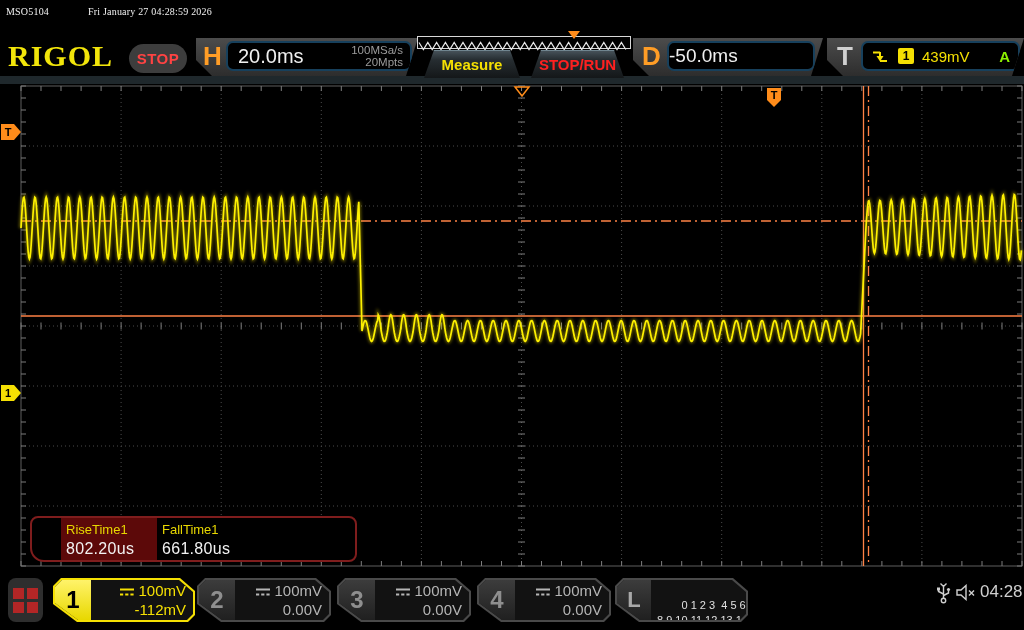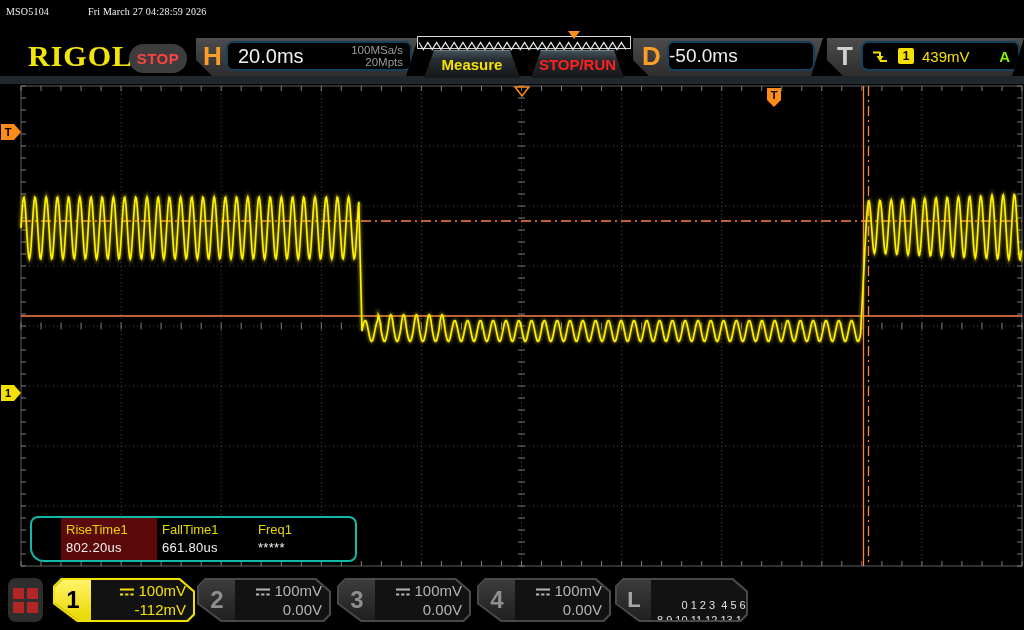--- a/index.html
+++ b/index.html
@@ -9,21 +9,21 @@
   
   #statusbar { position:absolute; left:0; top:0; width:1024px; height:30px; color:#f2f2f2; }
   #statusbar span { position:absolute; top:6px; font-size:10px; letter-spacing:.2px;font-family:Liberation Serif, serif; }
   #sb-model { left:6px; }
   #sb-date  { left:88px; }
 
   
   #header { position:absolute; left:0; top:30px; width:1024px; height:54px; }
   #band { position:absolute; left:0; top:46px; width:1024px; height:8px; background:#1f282c; }
   .logo { position:absolute; left:8px; top:9px; font-family:"Liberation Serif", serif;
-          font-weight:bold; font-size:30px; color:#f2e50a; letter-spacing:1px;margin-left:20px; }
+          font-weight:bold; font-size:30px; color:#f2e50a; letter-spacing:1px; }
   .stopbadge { position:absolute; left:129px; top:14px; width:58px; height:29px; background:#3d3d3d;
                border-radius:15px; color:#ff4343; font-weight:bold; font-size:15px;
                display:flex; align-items:center; justify-content:center; letter-spacing:.5px; }
   .hwblock { position:absolute; top:8px; height:38px;
              background:linear-gradient(#4c4c4c,#2d2d2d);
              clip-path:polygon(0 0,100% 0,calc(100% - 12px) 100%,16px 100%,0 calc(100% - 16px)); }
   .blk-letter { position:absolute; top:3px; font-size:26px; font-weight:bold; }
   .innerbox { position:absolute; background:#000; border:2px solid #17405c; border-radius:7px;
               display:flex; align-items:center; }
   #hblock { left:196px; width:222px; }
@@ -56,26 +56,26 @@
              box-shadow:inset 0 1px 0 #70858f;
              clip-path:polygon(10px 0,calc(100% - 10px) 0,100% 100%,0 100%); }
   #btn-measure { left:424px; width:96px; color:#f5e003; }
   #btn-stoprun { left:531px; width:93px; color:#ff2020; }
 
   
   #plot { position:absolute; left:0; top:84px; width:1024px; height:486px; background:#000; }
 
   
   #measure-panel { position:absolute; left:30px; top:516px; width:327px; height:46px;
-                   background:#000; border:2px solid #14b8a6; border-radius:8px 8px 8px 14px;
+                   background:#000; border:2px solid #7f1d1d; border-radius:8px 8px 8px 14px;
                    display:flex; padding-left:29px; overflow:hidden; }
   .mcol { width:96px; padding:4px 0 0 5px; }
   .mcol.hl { background:#5c0909; }
   .mlabel { font-size:13px; color:#e8d800; }
-  .mvalue { font-size:13px; color:#f2f2f2; margin-top:3px; letter-spacing:.3px; }
+  .mvalue { font-size:16px; color:#f2f2f2; margin-top:3px; letter-spacing:.3px; }
 
   
   #bottombar { position:absolute; left:0; top:570px; width:1024px; height:60px; }
   #menu-btn { position:absolute; left:8px; top:8px; width:35px; height:44px; background:#2e2e2e;
               border-radius:8px; display:flex; align-items:center; justify-content:center; }
   #menu-btn .grid2 { display:grid; grid-template-columns:11px 11px; grid-gap:3px; }
   #menu-btn .grid2 i { width:11px; height:11px; background:#b32626; }
 
   .chbox { position:absolute; top:8px; height:44px;
            clip-path:polygon(0 8px,8px 0,calc(100% - 15px) 0,100% 13px,100% calc(100% - 7px),
@@ -101,21 +101,21 @@
   #tray { position:absolute; left:930px; top:0; width:94px; height:60px; color:#cfcfcf; }
   #tray .time { position:absolute; left:50px; top:12px; font-size:17px; }
   #usb-i { position:absolute; left:6px; top:12px; }
   #spk-i { position:absolute; left:26px; top:14px; }
 </style>
 </head>
 <body>
 
 <div id="statusbar">
   <span id="sb-model">MSO5104</span>
-  <span id="sb-date">Fri March 27 04:28:59 2026</span>
+  <span id="sb-date">Fri January 27 04:28:59 2026</span>
 </div>
 
 <div id="header">
   <div id="band"></div>
 
   <div class="logo">RIGOL</div>
   <div class="stopbadge">STOP</div>
 
   <div class="hwblock" id="hblock">
     <span class="blk-letter">H</span>
@@ -188,24 +188,20 @@
 
 <div id="measure-panel">
   <div class="mcol hl">
     <div class="mlabel">RiseTime1</div>
     <div class="mvalue">802.20us</div>
   </div>
   <div class="mcol">
     <div class="mlabel">FallTime1</div>
     <div class="mvalue">661.80us</div>
   </div>
-  <div class="mcol">
-    <div class="mlabel">Freq1</div>
-    <div class="mvalue">*****</div>
-  </div>
 </div>
 
 <div id="bottombar">
   <div id="menu-btn">
     <div class="grid2">
         <i></i>
         <i></i>
         <i></i>
         <i></i>
       </div>
@@ -265,13 +261,27 @@
 
   <div class="chbox off" id="lbox" style="left:615px;width:133px;">
     <div class="inner">
       <div class="num">L</div>
       <div class="dig">
         <span>0 1 2 3  4 5 6 7</span><br><span>8 9 10 11 12 13 14 15</span>
       </div>
     </div>
   </div>
 
+  <div id="tray">
+    <svg id="usb-i" width="15" height="22">
+      <circle cx="7.5" cy="18.5" r="2.2" fill="none" stroke="#cfcfcf" stroke-width="1.4"></circle>
+      <path d="M7.5 16.5 V3 M7.5 4.5 L4.5 1.5 M7.5 4.5 L10.5 1.5" stroke="#cfcfcf" stroke-width="1.4" fill="none"></path>
+      <path d="M7.5 12 L2.5 9.5 V7.5 M7.5 13.5 L12.5 11 V9" stroke="#cfcfcf" stroke-width="1.4" fill="none"></path>
+      <rect x="1" y="5.5" width="3" height="3" fill="#cfcfcf"></rect>
+      <circle cx="12.5" cy="7.5" r="1.6" fill="#cfcfcf"></circle>
+    </svg>
+    <svg id="spk-i" width="21" height="17">
+      <polygon points="1,6 5,6 10,1.5 10,15.5 5,11 1,11" fill="none" stroke="#cfcfcf" stroke-width="1.4"></polygon>
+      <path d="M13 6.5 L18 11.5 M18 6.5 L13 11.5" stroke="#cfcfcf" stroke-width="1.4"></path>
+    </svg>
+    <span class="time">04:28</span>
+  </div>
 </div>
 
 </body></html>

